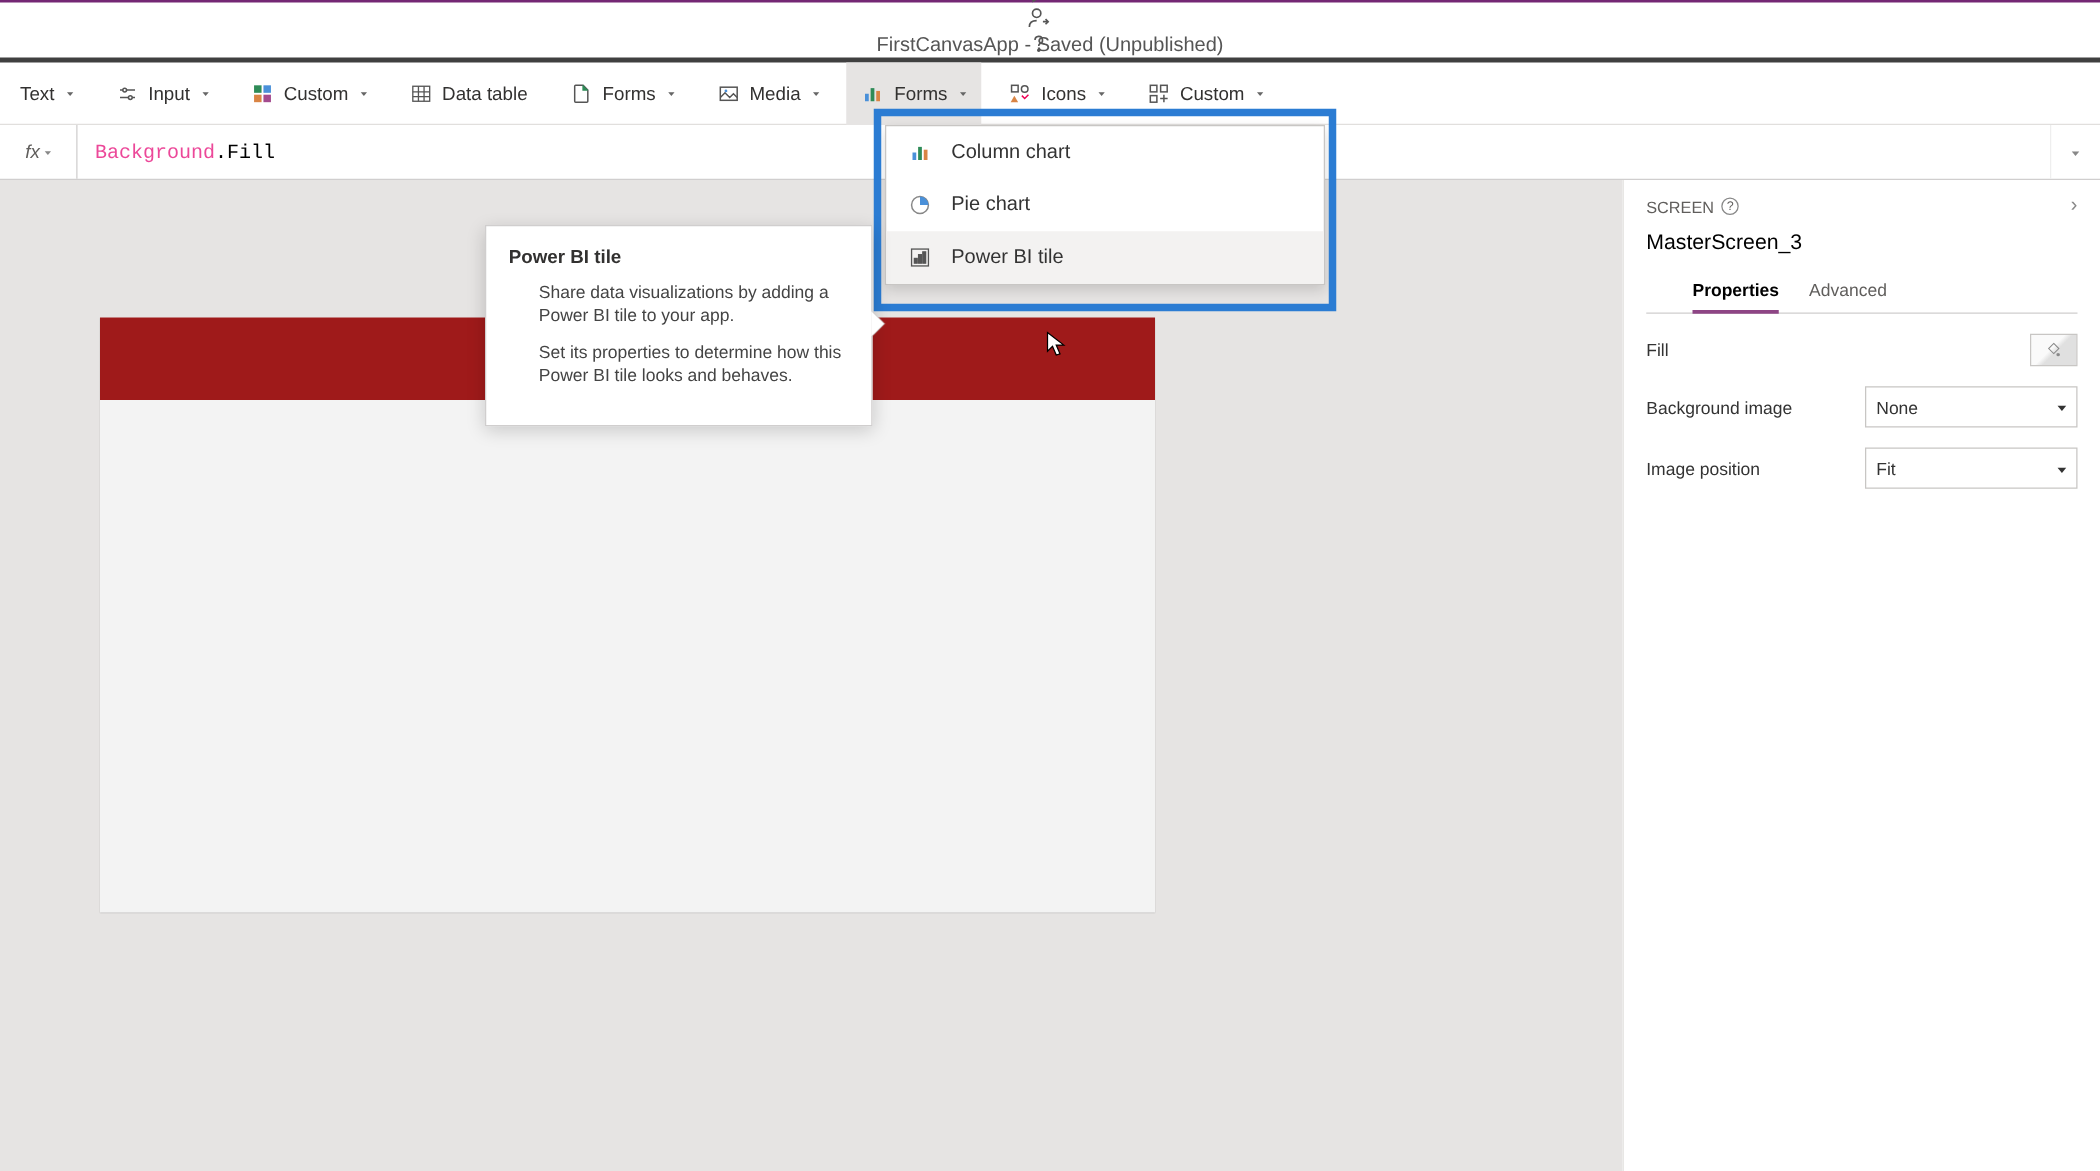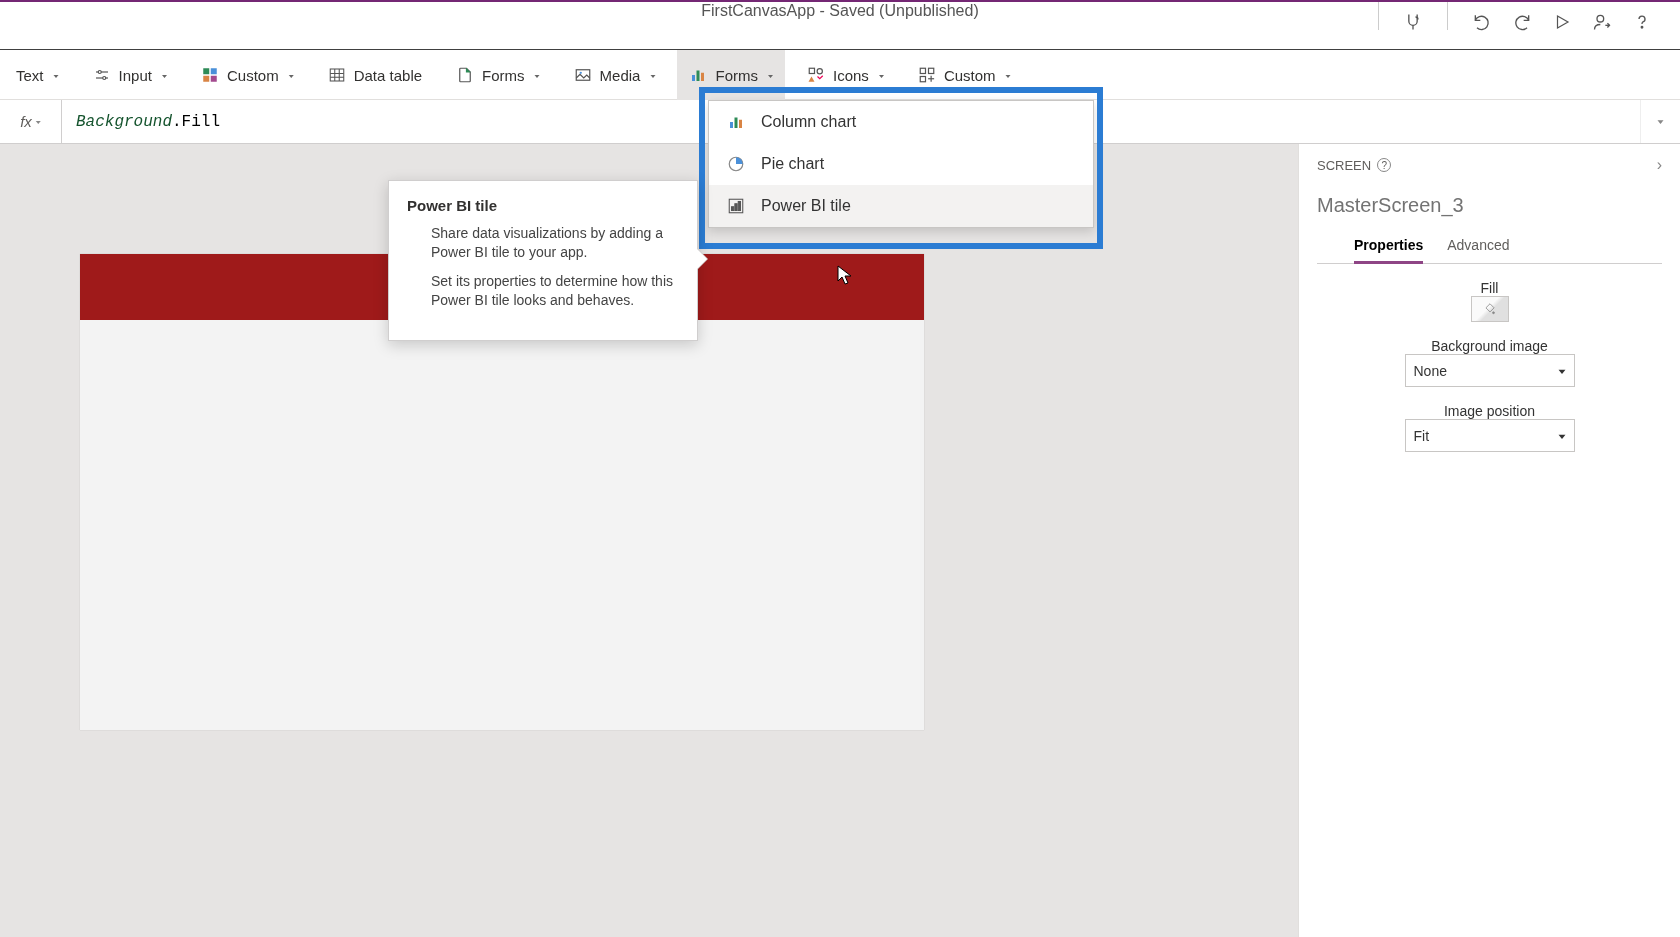--- a/index.html
+++ b/index.html
@@ -1,54 +1,54 @@
 <!DOCTYPE html>
 <html><head>
 <meta charset="utf-8">
 <style>
 * { box-sizing: border-box; margin: 0; padding: 0; }
 body { font-family: "Segoe UI", Arial, sans-serif; font-size: 14px; color: #323130; background: #fff; width: 1680px; height: 937px; overflow: hidden; position: relative; }
 
 .title-strip { height: 2px; background: #742774; }
-.titlebar { height: 48px; display: flex; justify-content: flex-end; padding-right: 18px; gap: 0; border-bottom: 1px solid #404040; }
+.titlebar { height: 48px; display: flex; align-items: center; justify-content: flex-end; padding-right: 18px; gap: 0; border-bottom: 4px solid #404040; flex-direction: column; }
 .titlebar .app-title { position: absolute; left: 50%; transform: translateX(-50%); color: #555; font-size: 16px; }
 .titlebar .divider { width: 1px; height: 28px; background: #ccc; margin: 0 14px; }
 .titlebar .tb-btn { width: 40px; height: 40px; display: flex; align-items: center; justify-content: center; font-size: 18px; color: #555; }
 
 .ribbon { height: 50px; display: flex; align-items: flex-start; padding-left: 4px; gap: 10px; border-bottom: 1px solid #e1dfdd; }
 .ribbon .rbtn { display: flex; align-items: center; gap: 8px; padding: 0 12px; height: 50px; color: #323130; font-size: 15px; }
 .ribbon .rbtn .chev { font-size: 10px; color: #666; margin-left: 2px; }
 .ribbon .rbtn.active { background: #e6e4e3; }
 .ribbon .ricon { width: 18px; height: 18px; display: inline-flex; align-items: center; justify-content: center; }
 
 .formula-row { height: 44px; display: flex; align-items: stretch; border-bottom: 1px solid #d0cece; }
 .formula-row .fx-label { width: 62px; display:flex; align-items:center; justify-content:center; border-right:1px solid #d0cece; color:#605e5c; font-style: italic; font-size: 15px; }
 .formula-row .fx-chev { font-size: 10px; margin-left: 4px; font-style: normal; color:#888; }
 .formula-row .fx-input { flex:1; display:flex; align-items:center; padding: 0 14px; font-family: Consolas, "Courier New", monospace; font-size: 16px; }
 .formula-row .fx-dropdown-chev { width: 40px; display:flex; align-items:center; justify-content:center; color:#888; font-size: 12px; border-left:1px solid #eee; }
-.fx-italic { color: #14532d; font-style: italic; }
+.fx-italic { color: #ec4899; }
 .fx-normal { color: #000; }
 
 .workspace { position: absolute; top: 144px; left: 0; right: 382px; bottom: 0; background: #e6e4e3; }
 .canvas-wrap { position:absolute; top: 110px; left: 80px; width: 844px; height: 476px; background: #f3f3f3; box-shadow: 0 0 1px rgba(0,0,0,.2); }
 .canvas-header { height: 66px; background: #9f1a1a; display:flex; align-items:center; justify-content:center; color:#fff; font-size: 30px; font-weight: 600; }
 
 .prop-panel { position: absolute; top: 144px; right: 0; width: 382px; bottom: 0; background: #fff; border-left: 1px solid #e1dfdd; padding: 12px 18px; }
 .prop-panel .prop-head { display:flex; align-items:center; gap: 6px; color:#605e5c; font-size: 13px; }
 .prop-panel .prop-head .expand { margin-left:auto; font-size: 16px; color:#888; }
-.prop-panel .screen-name { font-size: 20px; color:#737373; margin-top: 20px; }
+.prop-panel .screen-name { font-size: 17px; color:#000000; margin-top: 10px; }
 .prop-tabs { display:flex; gap: 24px; margin-top: 14px; border-bottom: 1px solid #d0cece; }
 .prop-tab { padding: 6px 0 10px; font-size: 14px; color:#605e5c; position:relative; }
 .prop-tab.active { color:#000; font-weight:600;margin-left:37px; }
 .prop-tab.active::after { content:''; position:absolute; left:0; right:0; bottom:-1px; height:3px; background:#8e4585; }
-.prop-row { display:flex; align-items:center; justify-content:space-between; margin-top: 16px; font-size:14px; color:#333;flex-direction:column; }
+.prop-row { display:flex; align-items:center; justify-content:space-between; margin-top: 16px; font-size:14px; color:#333; }
 .prop-select { width: 170px; height: 33px; border:1px solid #c8c6c4; display:flex; align-items:center; padding: 0 8px; justify-content:space-between; font-size:14px; background:#fff; }
 .fill-swatch { width: 38px; height: 26px; border:1px solid #c8c6c4; background: linear-gradient(135deg, #fafafa 45%, #e0e0e0 55%); display:flex; align-items:center; justify-content:center; font-size: 12px; color:#888; }
 
-.dropdown-menu { position: absolute; top: 100px; left: 708px; width: 386px; background:#fff; border:1px solid #c8c6c4; box-shadow: 0 4px 10px rgba(0,0,0,.15); z-index: 50; }
+.dropdown-menu { position: absolute; top: 100px; left: 708px; width: 352px; background:#fff; border:1px solid #c8c6c4; box-shadow: 0 4px 10px rgba(0,0,0,.15); z-index: 50; }
 .dropdown-menu .blue-highlight { position:absolute; top:-14px; left:-10px; right:-10px; height: 162px; border: 6px solid #2b7cd3; pointer-events:none; }
 .dropdown-menu .mitem { display:flex; align-items:center; gap: 16px; padding: 12px 18px; font-size: 16px; color:#333; }
 .dropdown-menu .mitem.hovered { background:#f3f2f1; }
 .dropdown-menu .micon { width:18px; height:18px; display:inline-flex; }
 
 .tooltip { position:absolute; top: 180px; left: 388px; width: 310px; background:#fff; border:1px solid #d0cece; box-shadow: 0 4px 14px rgba(0,0,0,.18); padding: 16px 18px 20px; z-index: 60; }
 .tooltip .tt-title { font-weight:600; font-size:15px; margin-bottom: 10px; }
 .tooltip .tt-body { font-size: 14px; color:#444; line-height:1.35;margin-left:24px; }
 .tooltip .tt-body p { margin-bottom: 10px; }
 .tooltip .pointer { position:absolute; right:-10px; top: 68px; width:0; height:0; border-top:10px solid transparent; border-bottom:10px solid transparent; border-left:10px solid #fff; filter: drop-shadow(1px 0 0 #d0cece); }

